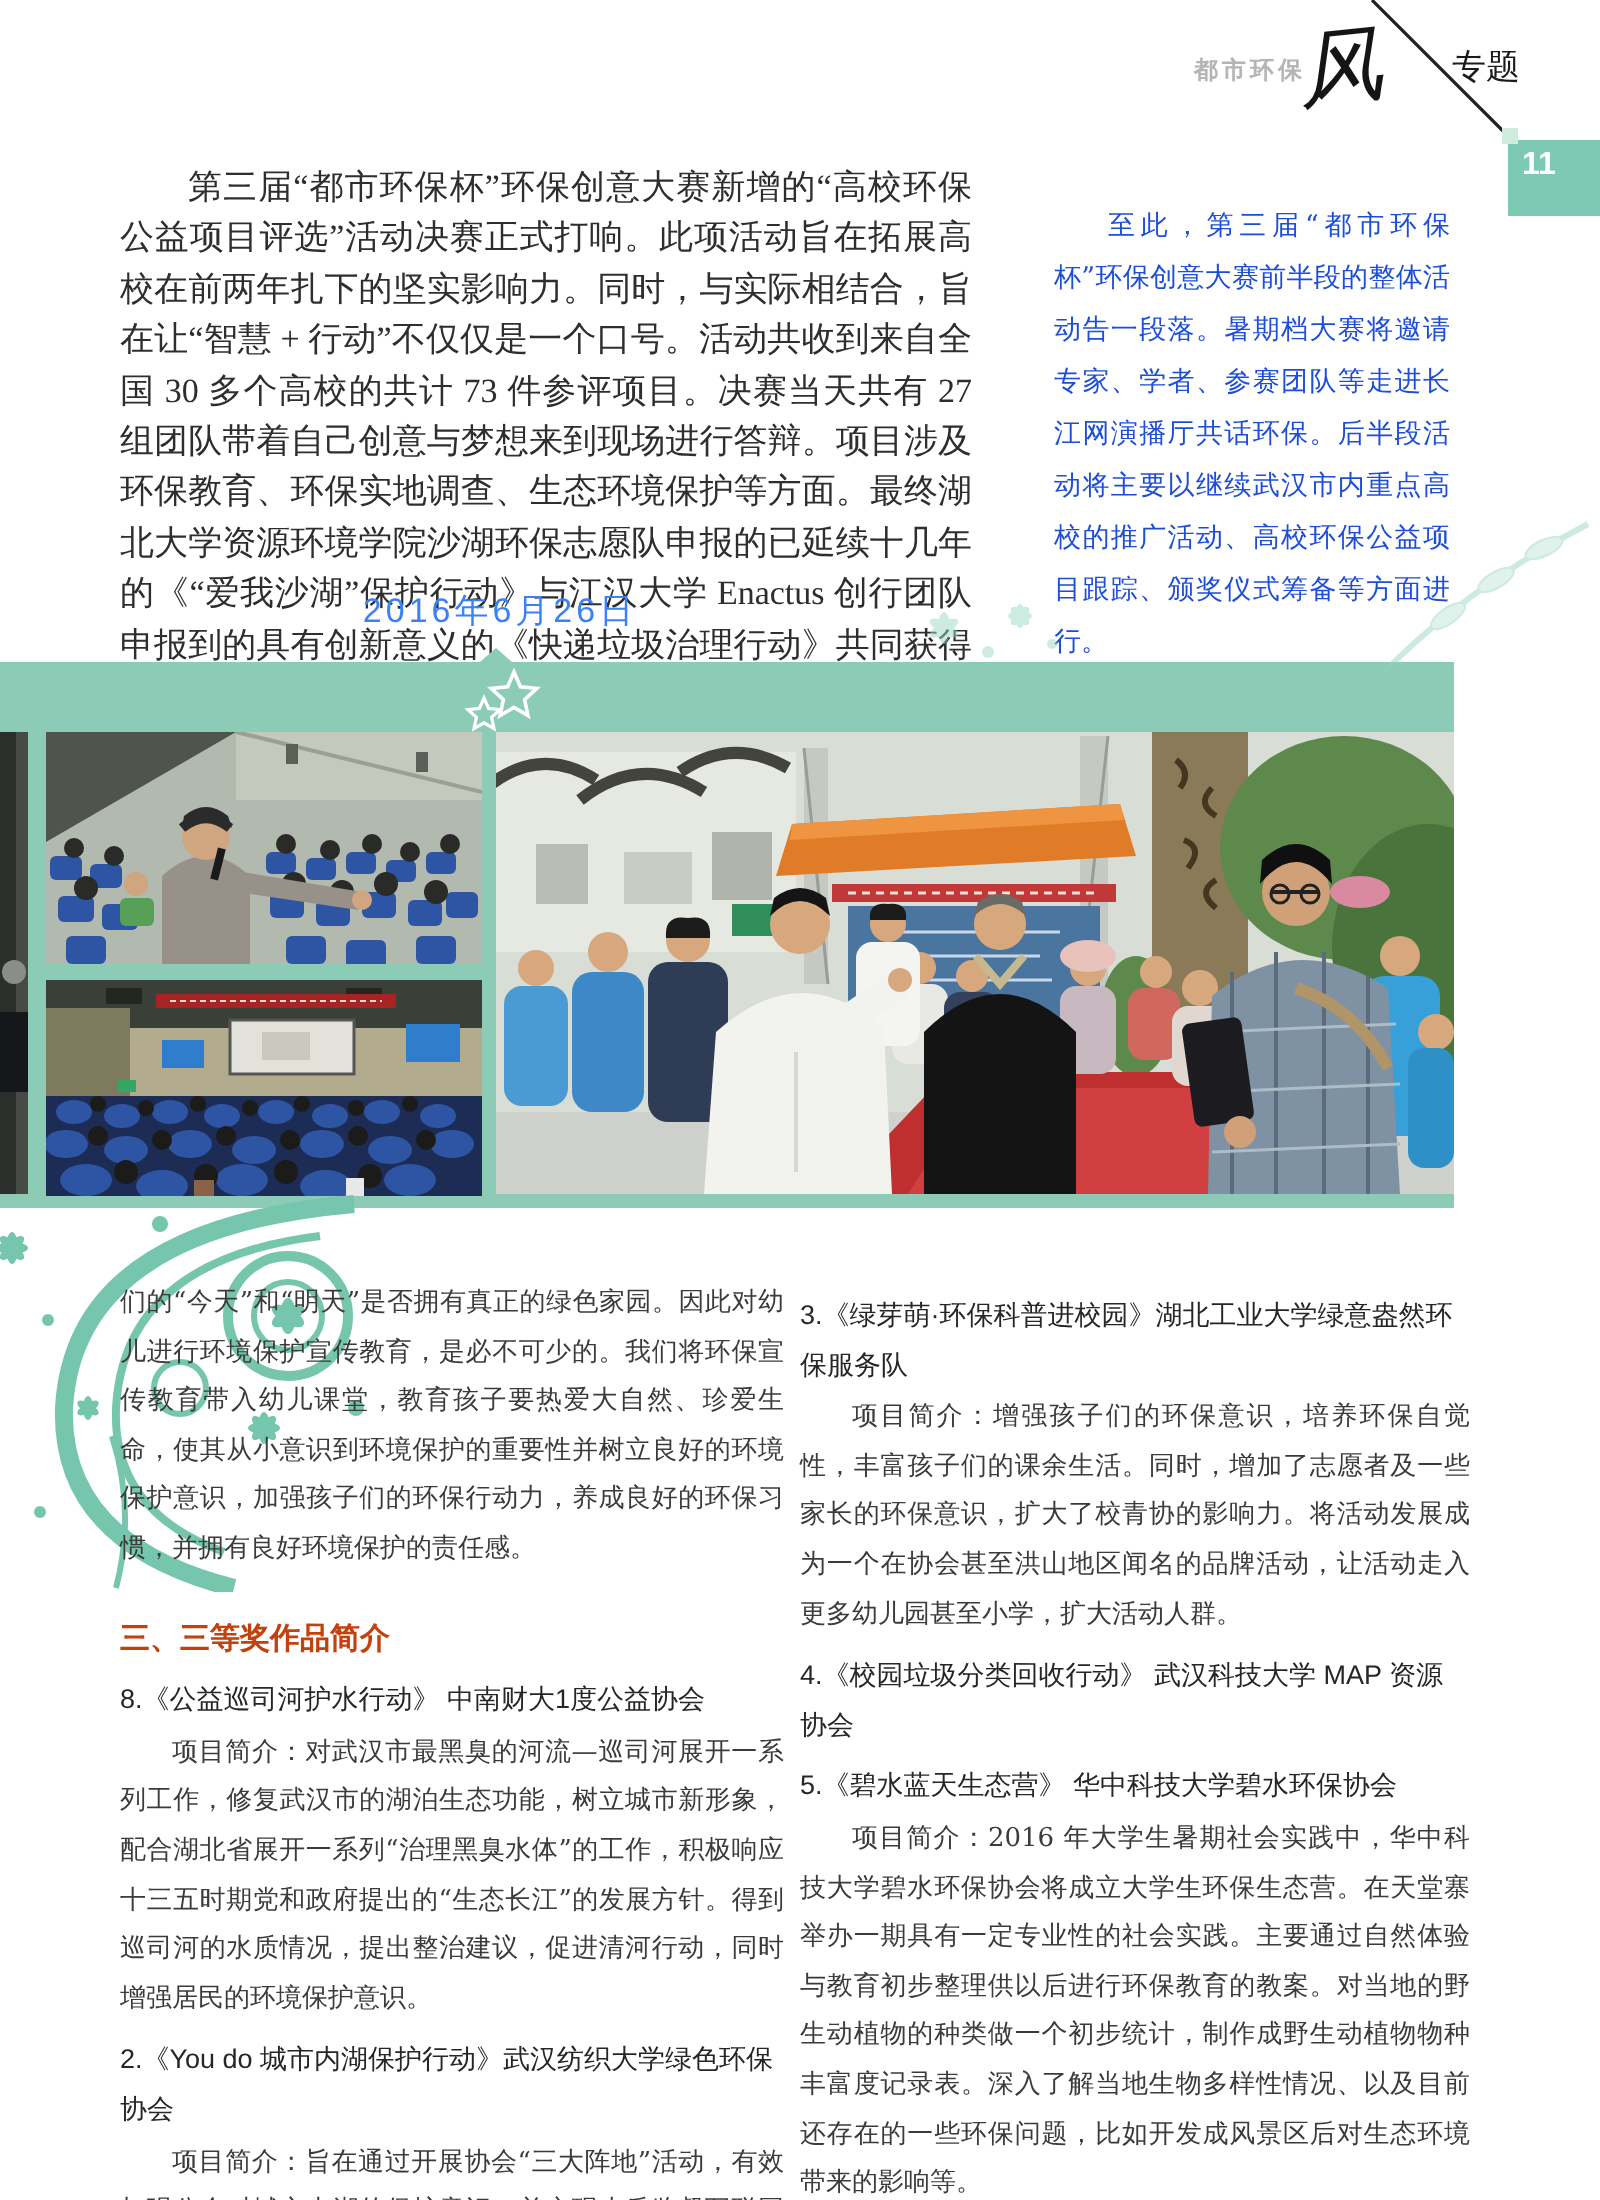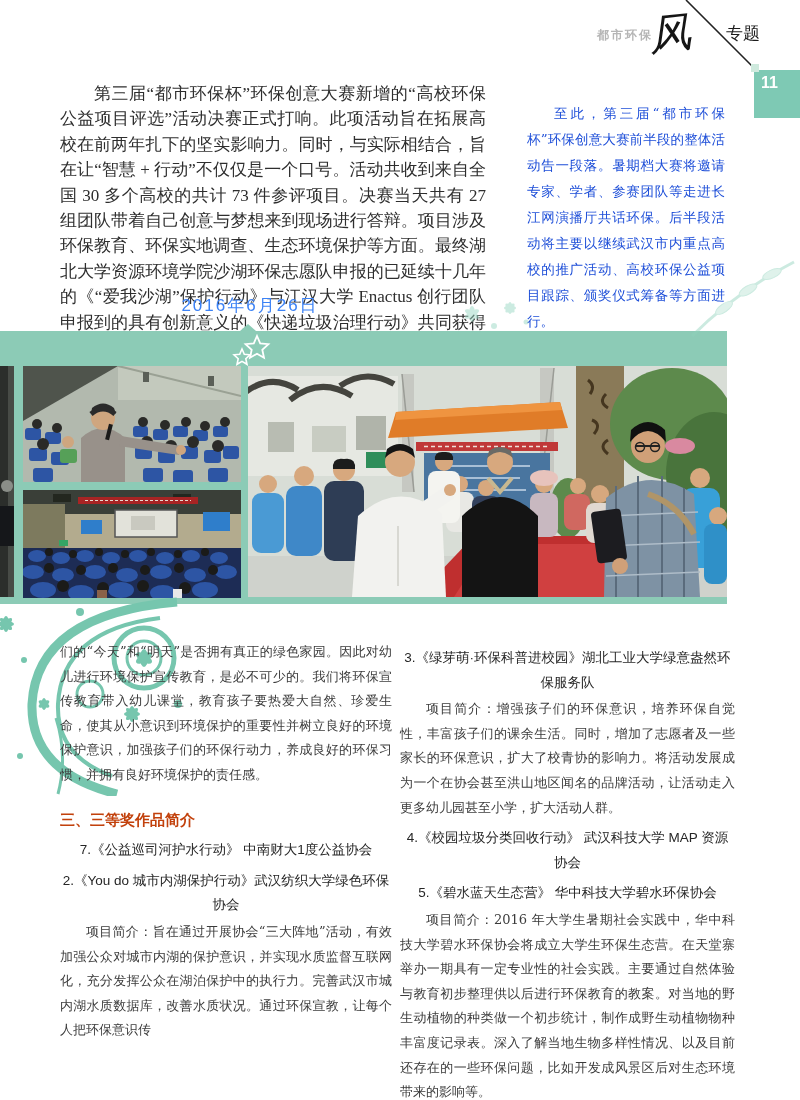--- a/index.html
+++ b/index.html
@@ -6,21 +6,21 @@
   .page{position:relative;width:800px;height:1100px;background:#ffffff;overflow:hidden;
         font-family:"Liberation Serif",serif;color:#333;}
   
   .logo-gray{position:absolute;left:597px;top:27px;font-size:12px;font-weight:bold;
              color:#b5b5b5;letter-spacing:2px;font-family:"Liberation Sans",sans-serif;}
   .logo-callig{position:absolute;left:649px;top:6px;font-size:42px;color:#151515;
                font-family:"DejaVu Serif",serif;font-style:italic;transform:rotate(-6deg);}
   .diag-line{position:absolute;left:680px;top:0;}
   .section-label{position:absolute;left:726px;top:22px;font-size:17px;font-weight:normal;
                  color:#1b1b1b;font-family:"Liberation Sans",sans-serif;}
-  .pagenum-box{position:absolute;left:754px;top:70px;width:46px;height:48px;background:#7ec9b4;}
+  .pagenum-box{position:absolute;left:754px;top:70px;width:46px;height:38px;background:#7ec9b4;}
   .pagenum-box .corner{position:absolute;left:-3px;top:-6px;width:8px;height:8px;background:#cfeade;}
   .pagenum-box .num{position:absolute;left:7px;top:4px;color:#fff;font-size:16px;font-weight:bold;
                     font-family:"Liberation Sans",sans-serif;}
   
   .intro{position:absolute;left:60px;top:64px;width:426px;font-size:17px;line-height:25.4px;
          text-align:justify;text-indent:2em;color:#2e2e2e;}
   .sidebar{position:absolute;left:527px;top:86px;width:198px;font-size:13.5px;line-height:26px;
            text-align:justify;text-indent:2em;color:#1d4ed8;font-family:"DejaVu Serif",serif;}
   .date{position:absolute;left:130px;top:294px;width:240px;text-align:center;font-size:17px;
         font-weight:500;color:#3b82f6;letter-spacing:2px;font-family:"Liberation Sans",sans-serif;}
@@ -40,21 +40,21 @@
   .decor{position:absolute;pointer-events:none;}
   
   .col{position:absolute;top:640px;font-size:13px;line-height:24.6px;text-align:justify;color:#3b3b3b;}
   .col-left{left:60px;width:332px;}
   .col-right{left:400px;width:335px;}
   .kai{font-family:"DejaVu Serif",serif;margin:0;}
   .ind{text-indent:2em;}
   .sec-heading{margin:20px 0 6px 0;font-size:15px;font-weight:bold;color:#c2410c;
                font-family:"Liberation Sans",sans-serif;}
   .item-title{margin:6px 0 2px 0;font-size:13.5px;font-weight:normal;color:#262626;
-              font-family:"Liberation Sans",sans-serif;text-align:center;}
+              font-family:"Liberation Sans",sans-serif;text-align:left;}
 </style>
 </head>
 <body>
 
 <div class="page">
 
   <span class="logo-gray">都市环保</span>
   <span class="logo-callig">风</span>
   <svg class="diag-line" width="82" height="76">
     <line x1="6" y1="0" x2="78" y2="72" stroke="#222" stroke-width="1.6"></line>
@@ -373,21 +373,22 @@
           <ellipse rx="2.5" ry="6" transform="rotate(135)"></ellipse>
         </g>
       <circle cx="42" cy="34" r="3"></circle>
         <circle cx="74" cy="30" r="2.5"></circle>
     </g>
   </svg>
 
   <div class="col col-left">
     <p class="kai">们的“今天”和“明天”是否拥有真正的绿色家园。因此对幼儿进行环境保护宣传教育，是必不可少的。我们将环保宣传教育带入幼儿课堂，教育孩子要热爱大自然、珍爱生命，使其从小意识到环境保护的重要性并树立良好的环境保护意识，加强孩子们的环保行动力，养成良好的环保习惯，并拥有良好环境保护的责任感。</p>
     <h3 class="sec-heading">三、三等奖作品简介</h3>
-    <p class="item-title">7.《公益巡司河护水行动》 中南财大1度公益协会</p>
+    <p class="item-title">8.《公益巡司河护水行动》 中南财大1度公益协会</p>
+    <p class="kai ind">项目简介：对武汉市最黑臭的河流—巡司河展开一系列工作，修复武汉市的湖泊生态功能，树立城市新形象，配合湖北省展开一系列“治理黑臭水体”的工作，积极响应十三五时期党和政府提出的“生态长江”的发展方针。得到巡司河的水质情况，提出整治建议，促进清河行动，同时增强居民的环境保护意识。</p>
     <p class="item-title">2.《You do 城市内湖保护行动》武汉纺织大学绿色环保协会</p>
     <p class="kai ind">项目简介：旨在通过开展协会“三大阵地”活动，有效加强公众对城市内湖的保护意识，并实现水质监督互联网化，充分发挥公众在湖泊保护中的执行力。完善武汉市城内湖水质数据库，改善水质状况。通过环保宣教，让每个人把环保意识传</p>
   </div>
 
   <div class="col col-right">
     <p class="item-title">3.《绿芽萌·环保科普进校园》湖北工业大学绿意盎然环保服务队</p>
     <p class="kai ind">项目简介：增强孩子们的环保意识，培养环保自觉性，丰富孩子们的课余生活。同时，增加了志愿者及一些家长的环保意识，扩大了校青协的影响力。将活动发展成为一个在协会甚至洪山地区闻名的品牌活动，让活动走入更多幼儿园甚至小学，扩大活动人群。</p>
     <p class="item-title">4.《校园垃圾分类回收行动》 武汉科技大学 MAP 资源协会</p>
     <p class="item-title">5.《碧水蓝天生态营》 华中科技大学碧水环保协会</p>
     <p class="kai ind">项目简介：2016 年大学生暑期社会实践中，华中科技大学碧水环保协会将成立大学生环保生态营。在天堂寨举办一期具有一定专业性的社会实践。主要通过自然体验与教育初步整理供以后进行环保教育的教案。对当地的野生动植物的种类做一个初步统计，制作成野生动植物物种丰富度记录表。深入了解当地生物多样性情况、以及目前还存在的一些环保问题，比如开发成风景区后对生态环境带来的影响等。</p>

